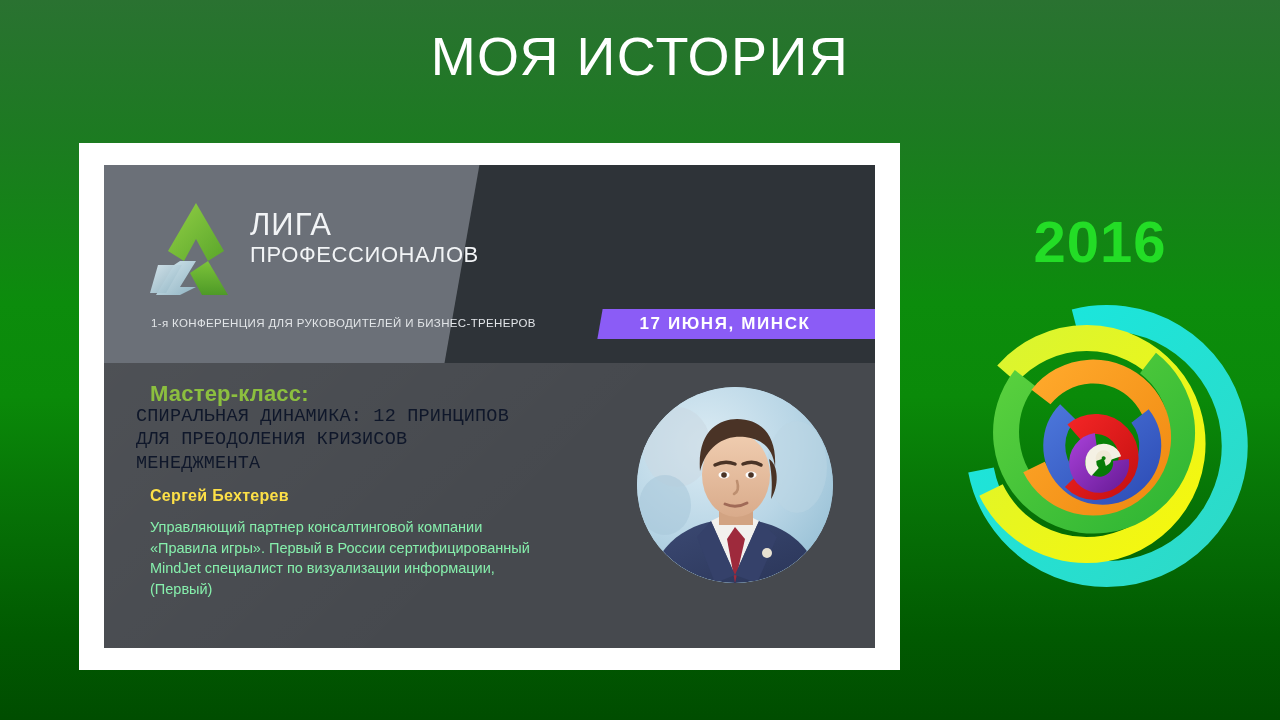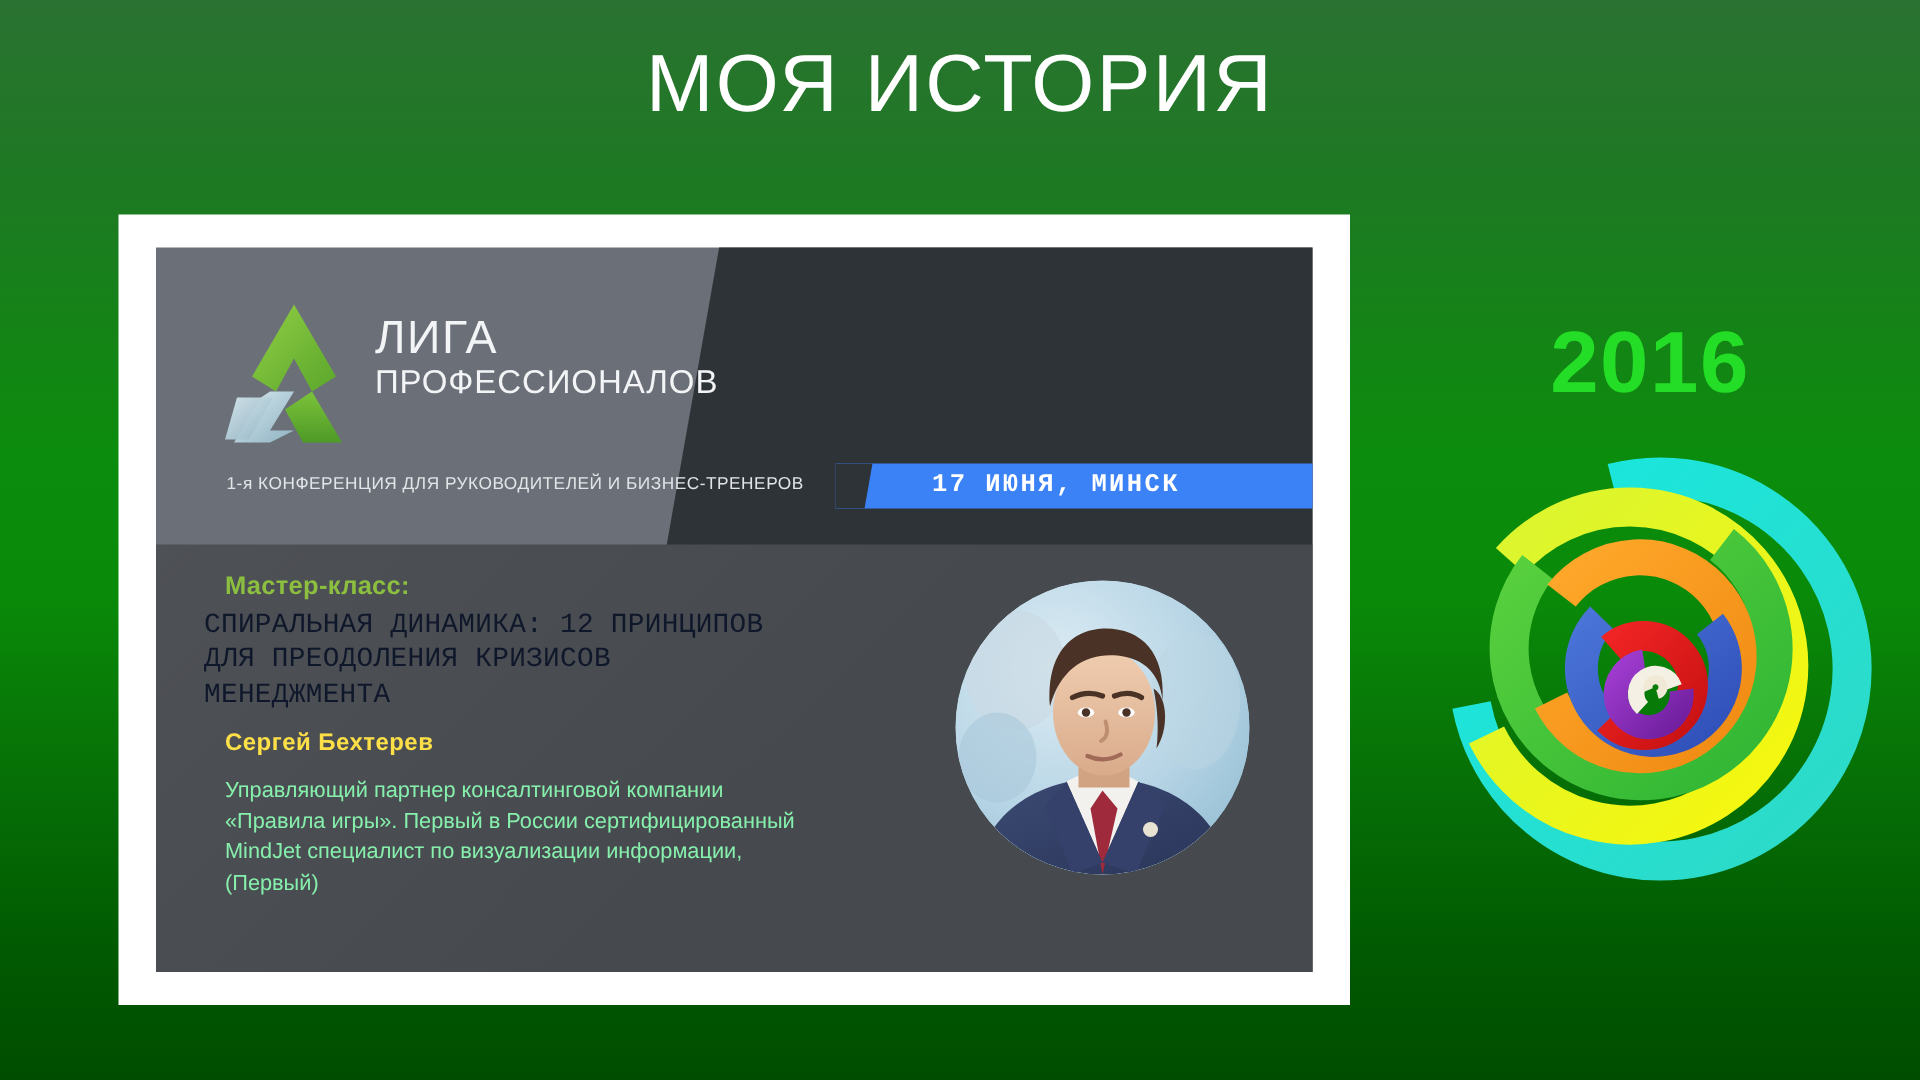--- a/index.html
+++ b/index.html
@@ -135,27 +135,26 @@
     color: #ffffff;
     font-size: 25px;
     line-height: 1.28;
     letter-spacing: 0.8px;
   }
   #headline .accent { color: #62a83f; }
 
   
   #date-banner {
     position: absolute;
-    left: 453px;
+    left: 474px;
     top: 144px;
     width: 320px;
     height: 30px;
-    background: #3b82f6;
+    background: #8b5cf6;
     overflow: hidden;
-    font-family: Liberation Mono, monospace;
   }
   #date-banner-notch {
     position: absolute;
     left: -22px;
     top: 0;
     width: 44px;
     height: 30px;
     background: #2e3338;
     transform: skewX(-10deg);
   }
@@ -174,21 +173,21 @@
     padding-right: 26px;
     box-sizing: border-box;
   }
 
   
   #mc-label {
     position: absolute;
     left: 46px;
     top: 216px;
     color: #8cbf3f;
-    font-size: 17px;
+    font-size: 22px;
     font-weight: bold;
     letter-spacing: 0.2px;
   }
   #mc-title {
     position: absolute;
     left: 32px;
     top: 240px;
     width: 440px;
     color: #0f172a;
     font-size: 18.5px;

